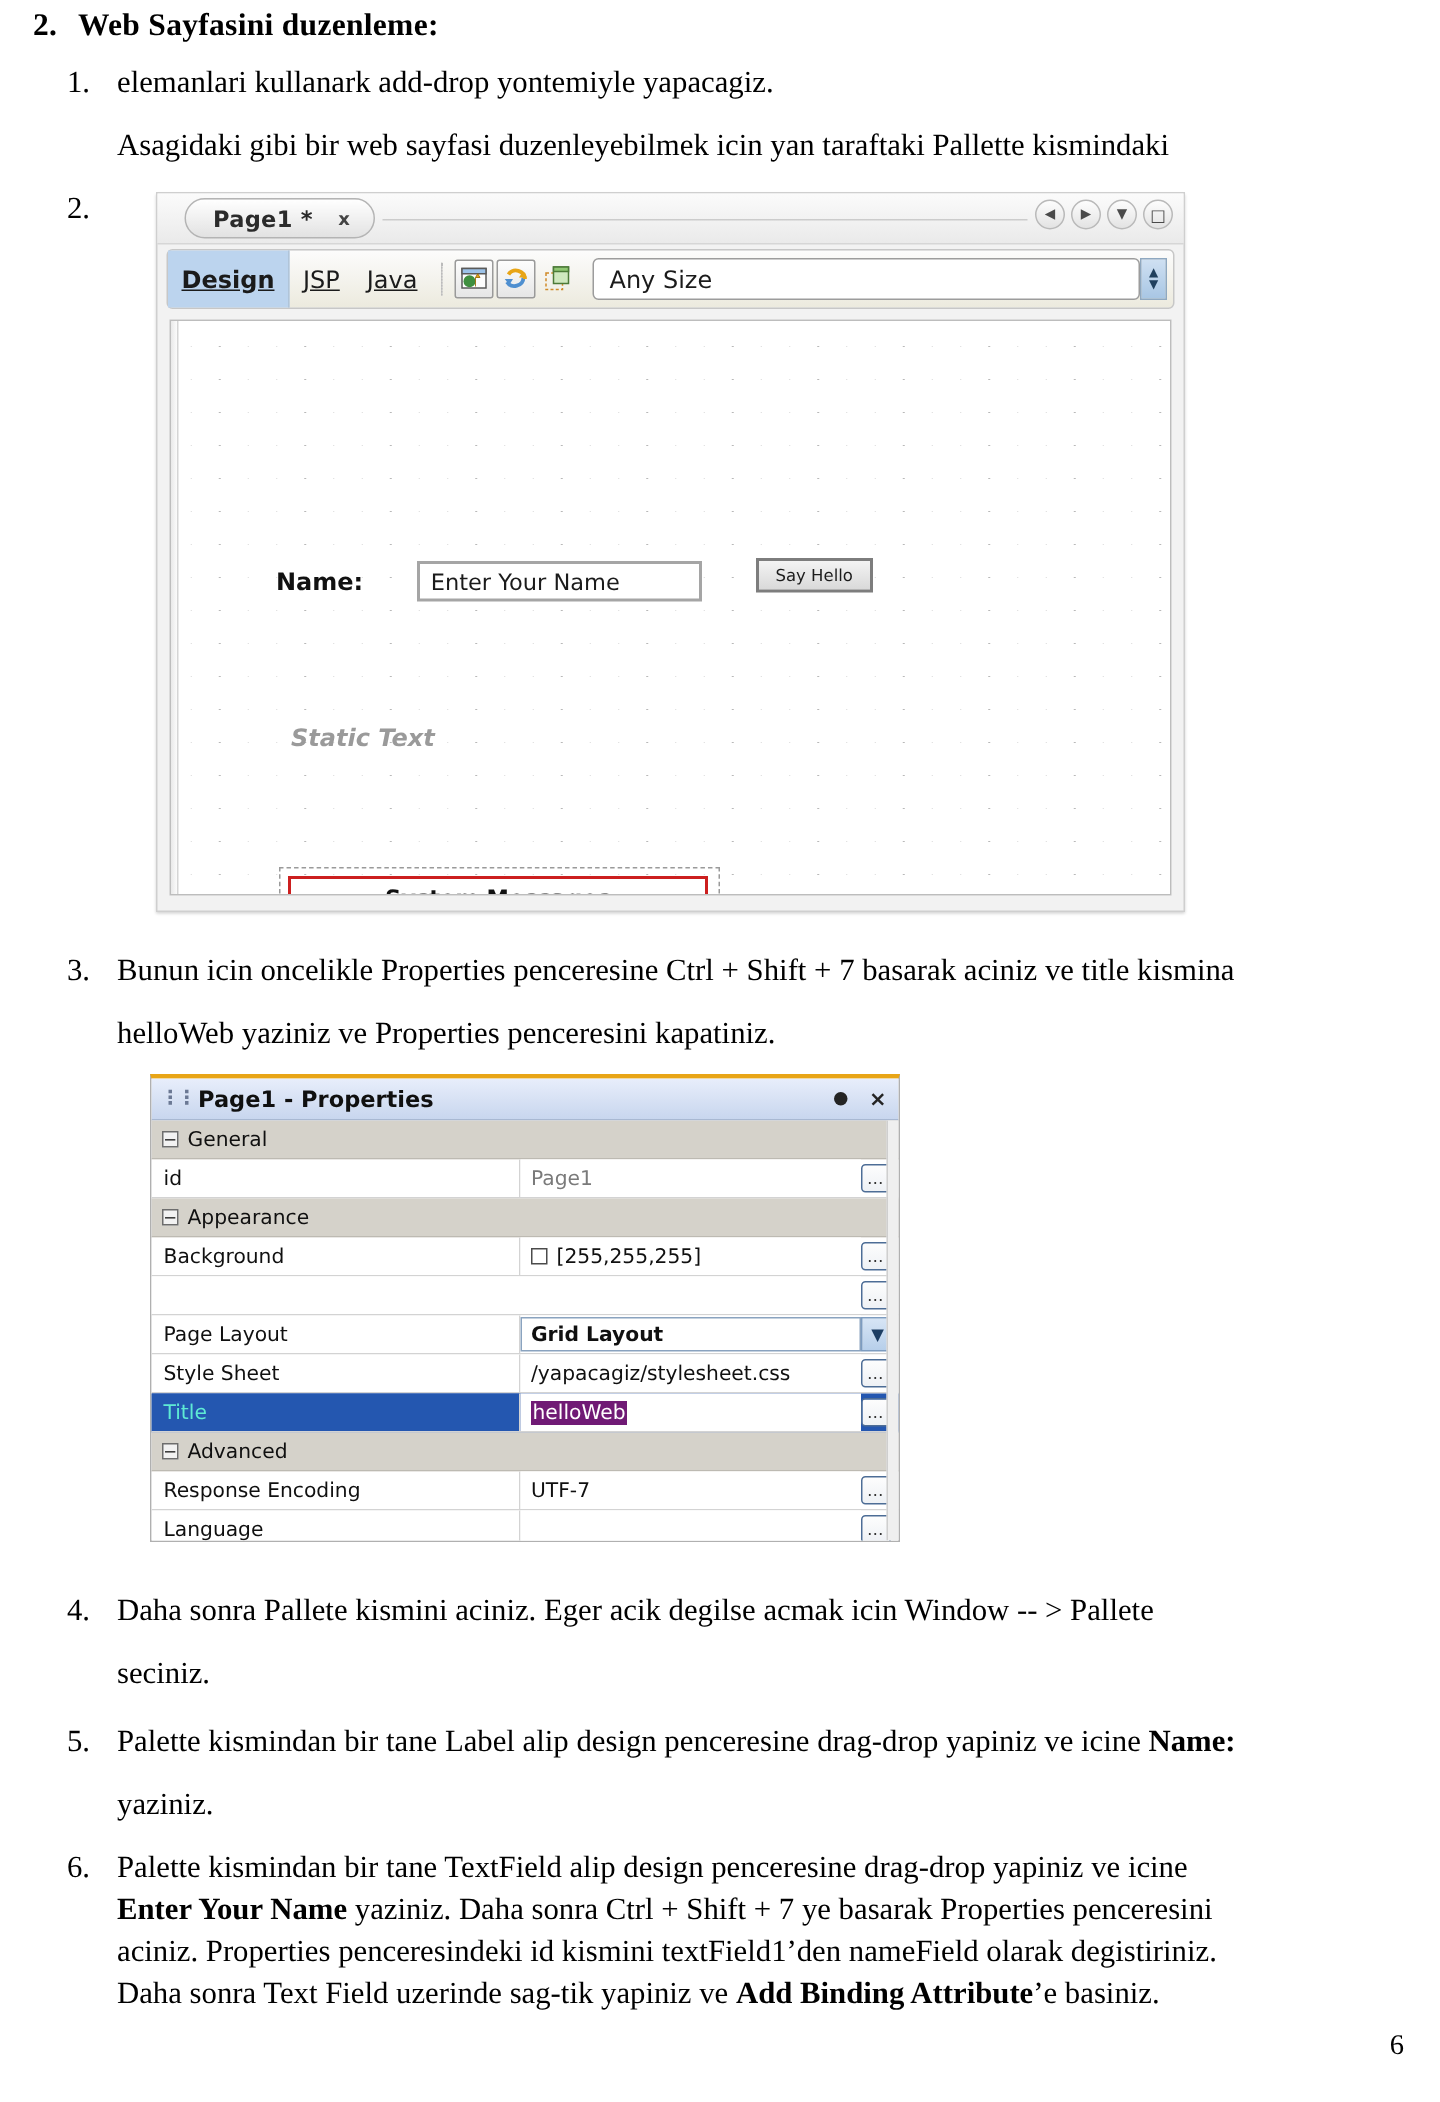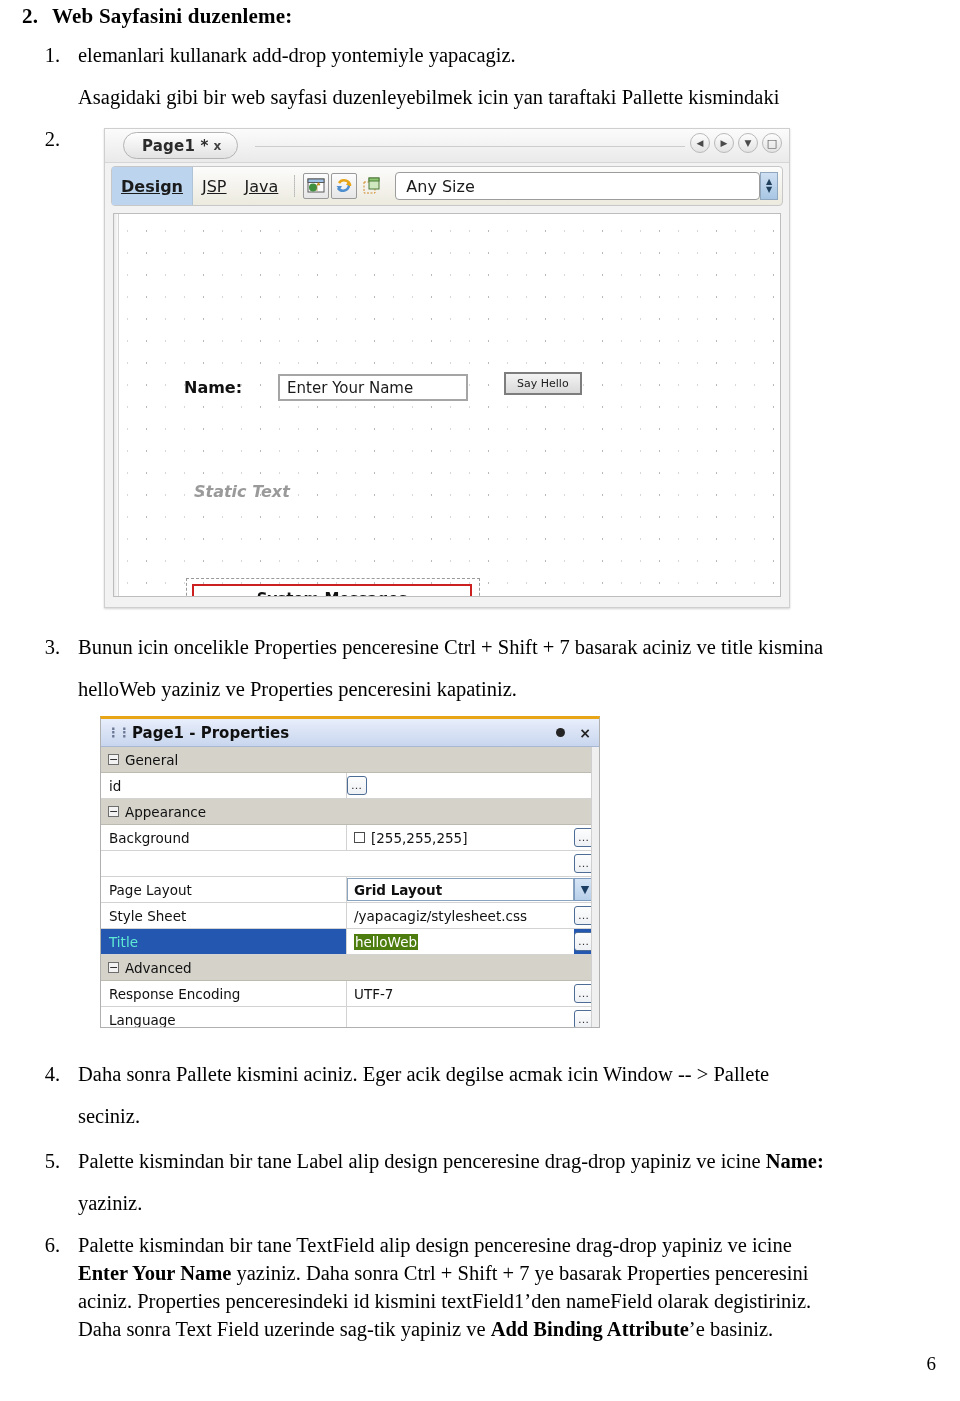--- a/index.html
+++ b/index.html
@@ -55,21 +55,21 @@
     box-shadow:0 1px 2px rgba(0,0,0,.18);
   }
   .ide-tabstrip {
     position:relative; height:34px;
     background:linear-gradient(#fbfbfb,#eaeaea);
     border-bottom:1px solid #d6d6d6;
   }
   .ide-tab {
     position:absolute; left:18px; top:3px;
     height:27px; padding:0 16px 0 18px;
-    display:flex; align-items:center; gap:5px;
+    display:flex; align-items:center; gap:17px;
     background:linear-gradient(#ffffff,#e2e2e2);
     border:1px solid #b4b4b4;
     border-radius:14px;
     font-size:15px; font-weight:bold; color:#2b2b2b;
     letter-spacing:.2px;
   }
   .ide-tab .tclose { font-size:12px; font-weight:bold; color:#444; }
   .tabline {
     position:absolute; left:150px; right:104px; top:17px; height:1px;
     background:#cccccc;
@@ -221,21 +221,21 @@
   .pname {
     width:246px; display:flex; align-items:center;
     padding-left:8px;
     border-right:1px solid #d3d3d3;
   }
   .prow.sel .pname { background:#2457b0; color:#5eead4; }
   .pval {
     flex:1; display:flex; align-items:center; gap:6px;
     padding-left:7px; background:#fff; color:#101010;
   }
-  .pval .hl { background:#4d7c0f; color:#fff; padding:0 1px; }
+  .pval .hl { background:#701a75; color:#fff; padding:0 1px; }
   .swatch { width:11px; height:11px; border:1px solid #4b4b4b; background:#fff; display:inline-block; }
   .ellipsis-btn {
     width:20px; height:19px; margin:auto 5px auto 0;
     border:1px solid #4d6d96; border-radius:3px;
     background:linear-gradient(#fdfdfd,#eef1f5);
     display:flex; align-items:center; justify-content:center;
     font-size:11px; color:#333; line-height:6px; letter-spacing:1px;
   }
   .combo-btn {
     width:22px; height:23px; margin:auto 3px auto 0;
@@ -355,20 +355,23 @@
       <span class="pt-dot"></span>
       <span class="pt-x">×</span>
     </div>
 
     <div class="grp">
       <span class="expander">−</span>
       <span>General</span>
     </div>
     <div class="prow">
       <div class="pname">id</div>
+      <div class="pval">
+        <span class="gray">Page1</span>
+      </div>
       <div class="ellipsis-btn">…</div>
     </div>
 
     <div class="grp">
       <span class="expander">−</span>
       <span>Appearance</span>
     </div>
 
     <div class="prow">
       <div class="pname">Background</div>

